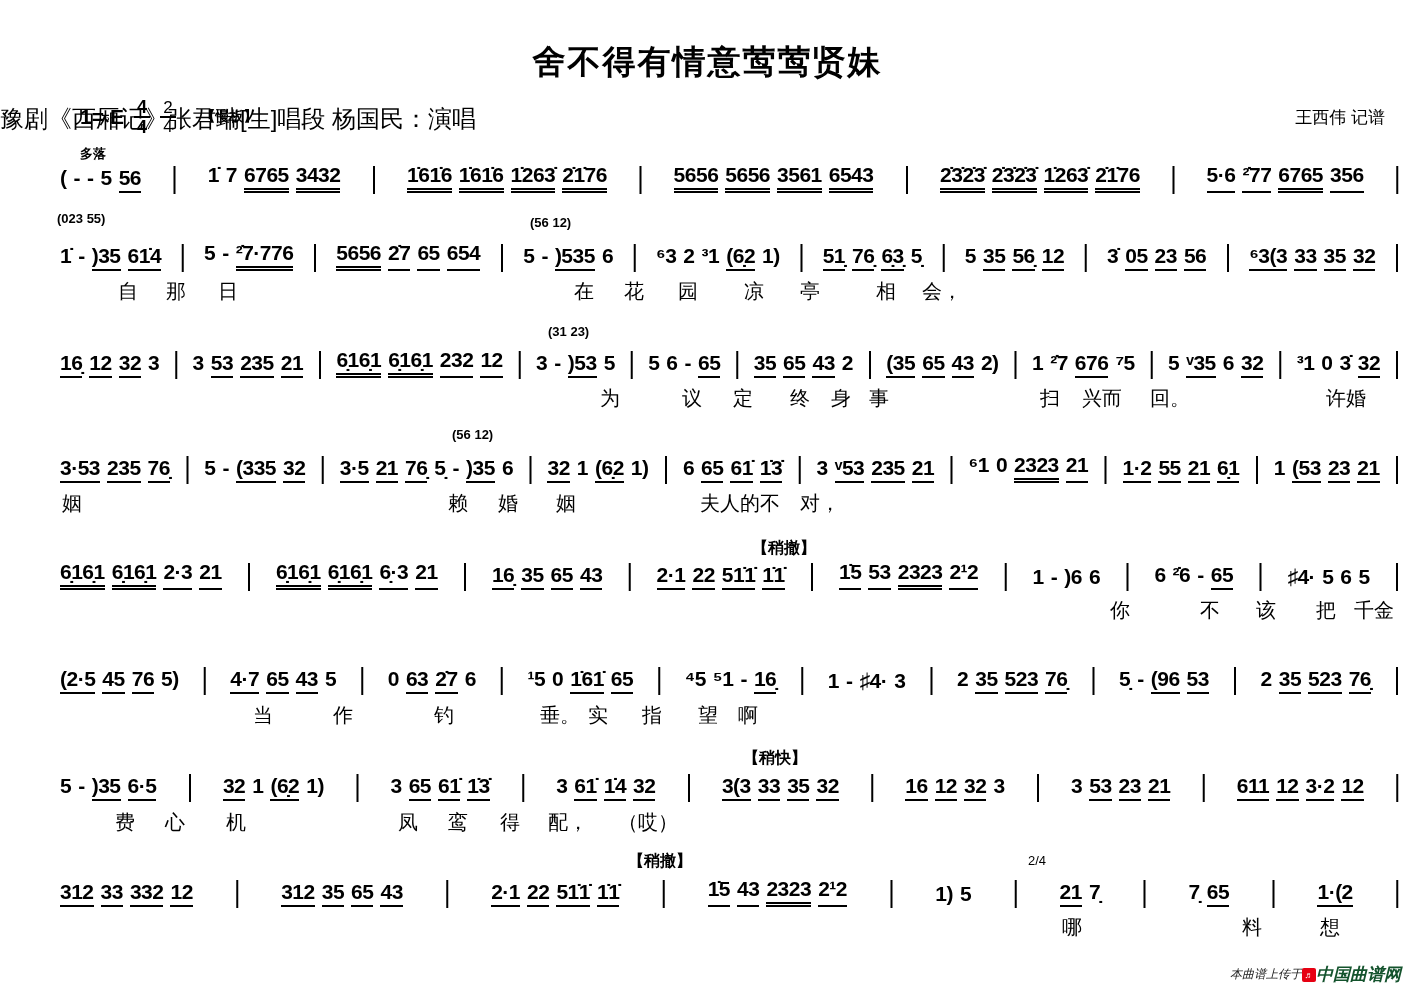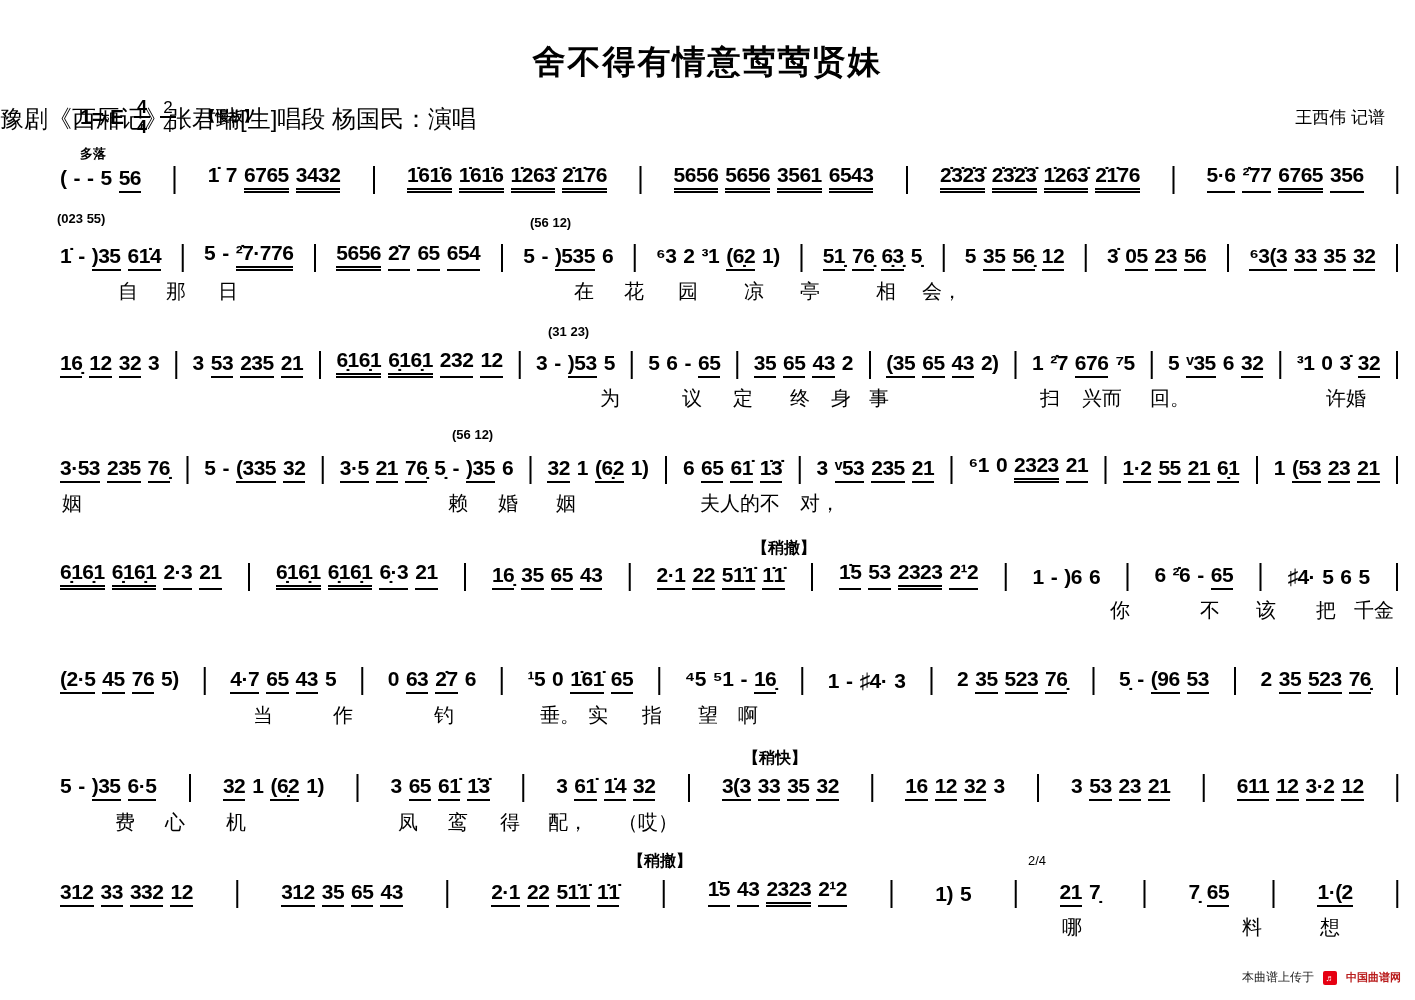--- a/index.html
+++ b/index.html
@@ -26,25 +26,25 @@
   .measure{display:inline-flex;gap:7px;}
   .token{display:inline-block;padding-bottom:1px;}
   .token.b1{border-bottom:2px solid #000;}
   .token.b2{border-bottom:5px double #000;}
   .barline{font-weight:400;font-size:25px;padding:0 2px;transform:scaleY(1.15);}
   .lyric{position:absolute;font-size:20px;font-weight:500;white-space:nowrap;}
   .cue{position:absolute;font-size:13px;font-weight:700;white-space:nowrap;}
   .tempo{position:absolute;font-size:16px;font-weight:700;white-space:nowrap;}
   .meter-change{position:absolute;font-size:13px;font-weight:400;white-space:nowrap;}
   
-  .footer{position:absolute;right:14px;bottom:14px;display:flex;align-items:center;gap:9px;}
+  .footer{position:absolute;right:14px;bottom:14px;display:flex;align-items:center;gap:0;font-style:italic;}
   .footer .pre{font-size:12px;color:#222;}
   .footer .logo{width:14px;height:14px;border-radius:2px;display:flex;
                 align-items:center;justify-content:center;color:#fff;font-size:9px;}
-  .footer .site{font-size:11px;font-weight:700;color:#b91c1c;}
+  .footer .site{font-size:17px;font-weight:700;color:#14532d;}
 </style>
 </head>
 <body>
 
 <div id="page">
 
   <div class="title">舍不得有情意莺莺贤妹</div>
 
   <div class="subtitle">豫剧《西厢记》张君瑞[生]唱段 杨国民：演唱</div>
 

